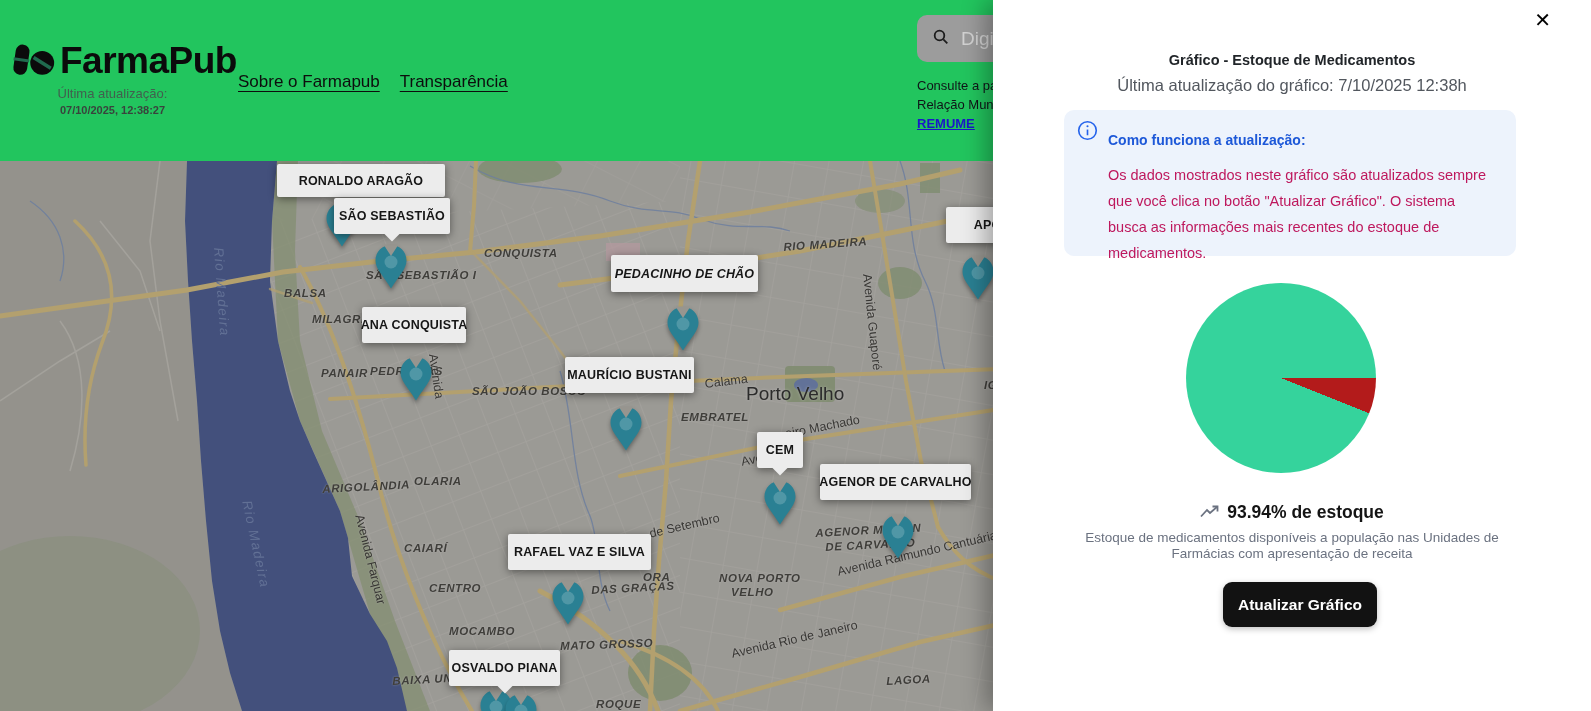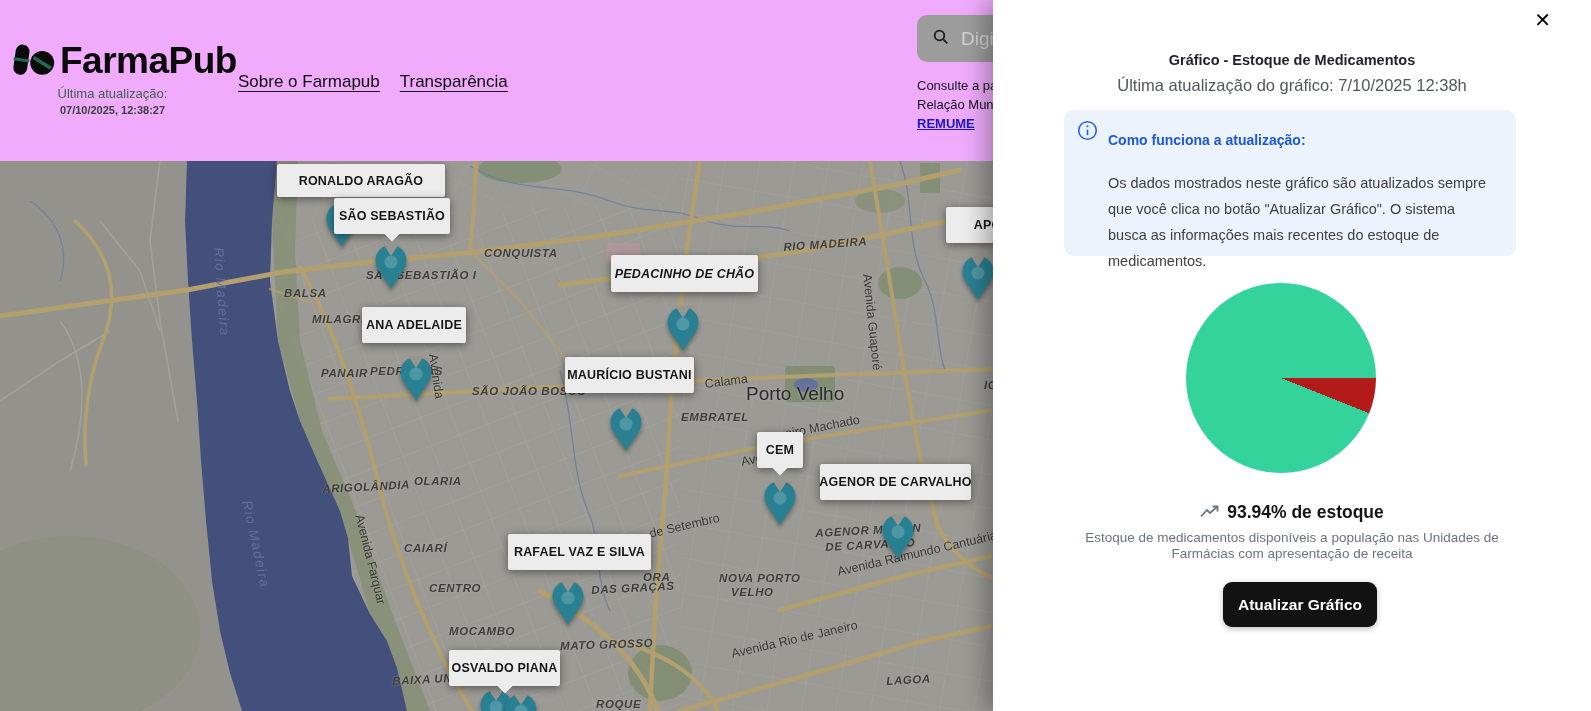--- a/index.html
+++ b/index.html
@@ -1,21 +1,21 @@
 <!DOCTYPE html>
 <html><head>
 <meta charset="utf-8">
 <style>
   html,body{margin:0;padding:0;}
   body{width:1591px;height:711px;overflow:hidden;background:#fff;
        font-family:"Liberation Sans", sans-serif; position:relative;}
   .stage{position:absolute;inset:0;width:1591px;height:711px;overflow:hidden;}
 
   
-  .header{position:absolute;left:0;top:0;width:100%;height:161px;background:#f0abfc;z-index:4;}
+  .header{position:absolute;left:0;top:0;width:100%;height:161px;background:#22c55e;z-index:4;}
   .brand-row{position:absolute;left:10px;top:42px;display:flex;align-items:flex-start;}
   .brand-text{font-size:37px;font-weight:800;color:#0b0b0b;letter-spacing:-.5px;line-height:38px;margin-left:4px;}
   .upd-label{position:absolute;left:5px;top:86px;width:215px;text-align:center;font-size:13px;color:#41604f;}
   .upd-value{position:absolute;left:5px;top:104px;width:215px;text-align:center;font-size:11px;font-weight:700;color:#39433d;}
   .nav{position:absolute;left:238px;top:72px;display:flex;gap:20px;text-align:right;}
   .nav a{font-size:17px;color:#0d0d0d;text-decoration:underline;text-underline-offset:4px;font-weight:500;cursor:pointer;}
   .search-box{position:absolute;left:917px;top:15px;width:210px;height:47px;background:#9c9c9c;border-radius:10px;
               display:flex;align-items:center;padding-left:16px;box-sizing:border-box;}
   .search-box input{background:transparent;border:none;outline:none;font-size:19px;color:#efefef;width:130px;margin-left:10px;font-family:"Liberation Sans",sans-serif;}
   .search-box input::placeholder{color:#d2d2d2;}
@@ -41,21 +41,21 @@
 
   
   .panel{position:absolute;left:993px;top:0;width:598px;height:711px;background:#fff;z-index:10;
          box-shadow:-8px 0 22px rgba(0,0,0,.30);}
   .panel-close{position:absolute;right:40px;top:10px;font-size:20px;color:#000;cursor:pointer;line-height:20px;font-weight:500;}
   .panel-title{position:absolute;left:0;top:52px;width:100%;text-align:center;font-size:14.5px;font-weight:700;color:#212529;}
   .panel-sub{position:absolute;left:0;top:76px;width:100%;text-align:center;font-size:16.5px;color:#52575e;}
   .info-box{position:absolute;left:71px;top:110px;width:452px;height:146px;background:#edf3fc;border-radius:10px;box-sizing:border-box;}
   .info-ico{position:absolute;left:13px;top:10px;}
   .info-title{position:absolute;left:44px;top:22px;font-size:14px;font-weight:700;color:#1d58d8;}
-  .info-body{position:absolute;left:44px;top:52px;width:385px;font-size:14.5px;line-height:26px;color:#404040;margin-top:8px;}
+  .info-body{position:absolute;left:44px;top:52px;width:385px;font-size:14.5px;line-height:26px;color:#be185d;}
   .pie{position:absolute;left:193px;top:283px;width:190px;height:190px;border-radius:50%;}
   .stat-row{position:absolute;left:0;top:502px;width:100%;display:flex;align-items:center;justify-content:center;gap:8px;}
   .stat-text{font-size:17.5px;font-weight:700;color:#141414;}
   .stat-desc{position:absolute;left:89px;top:530px;width:420px;text-align:center;font-size:13.5px;line-height:16px;color:#6b7280;}
   .update-btn{position:absolute;left:230px;top:582px;width:154px;height:45px;background:#121212;color:#fff;border:none;
               border-radius:9px;font-size:15.5px;font-weight:700;font-family:"Liberation Sans",sans-serif;cursor:pointer;
               box-shadow:0 2px 6px rgba(0,0,0,.25);}
 </style>
 </head>
 <body>
@@ -176,21 +176,21 @@
             <path d="M17 1C8.2 1 1.5 7.8 1.5 16.5 1.5 24.5 8 30.5 17 44.5 26 30.5 32.5 24.5 32.5 16.5 32.5 7.8 25.8 1 17 1Z" fill="#2a8093"></path>
             <path d="M9.5 0.5 L24.5 0.5 L17 12 Z" fill="#97958f"></path>
             <circle cx="17" cy="18" r="6.5" fill="rgba(255,255,255,0.18)"></circle>
           </svg></div>
         <div class="ph-label" style="left: 334px; top: 37px; width: 116px; height: 36px;">SÃO SEBASTIÃO<div class="ph-tail"></div></div>
         <div class="pin" style="left: 399px; top: 195px;"><svg width="34" height="46" viewBox="0 0 34 46">
             <path d="M17 1C8.2 1 1.5 7.8 1.5 16.5 1.5 24.5 8 30.5 17 44.5 26 30.5 32.5 24.5 32.5 16.5 32.5 7.8 25.8 1 17 1Z" fill="#2a8093"></path>
             <path d="M9.5 0.5 L24.5 0.5 L17 12 Z" fill="#97958f"></path>
             <circle cx="17" cy="18" r="6.5" fill="rgba(255,255,255,0.18)"></circle>
           </svg></div>
-        <div class="ph-label" style="left: 362px; top: 146px; width: 104px; height: 36px;">ANA ADELAIDE</div>
+        <div class="ph-label" style="left: 362px; top: 146px; width: 104px; height: 36px;">ANA CONQUISTA</div>
         <div class="pin" style="left: 666px; top: 145px;"><svg width="34" height="46" viewBox="0 0 34 46">
             <path d="M17 1C8.2 1 1.5 7.8 1.5 16.5 1.5 24.5 8 30.5 17 44.5 26 30.5 32.5 24.5 32.5 16.5 32.5 7.8 25.8 1 17 1Z" fill="#2a8093"></path>
             <path d="M9.5 0.5 L24.5 0.5 L17 12 Z" fill="#97958f"></path>
             <circle cx="17" cy="18" r="6.5" fill="rgba(255,255,255,0.18)"></circle>
           </svg></div>
         <div class="ph-label" style="left: 611px; top: 94px; width: 147px; height: 37px; font-style: italic;">PEDACINHO DE CHÃO</div>
         <div class="pin" style="left: 609px; top: 245px;"><svg width="34" height="46" viewBox="0 0 34 46">
             <path d="M17 1C8.2 1 1.5 7.8 1.5 16.5 1.5 24.5 8 30.5 17 44.5 26 30.5 32.5 24.5 32.5 16.5 32.5 7.8 25.8 1 17 1Z" fill="#2a8093"></path>
             <path d="M9.5 0.5 L24.5 0.5 L17 12 Z" fill="#97958f"></path>
             <circle cx="17" cy="18" r="6.5" fill="rgba(255,255,255,0.18)"></circle>

